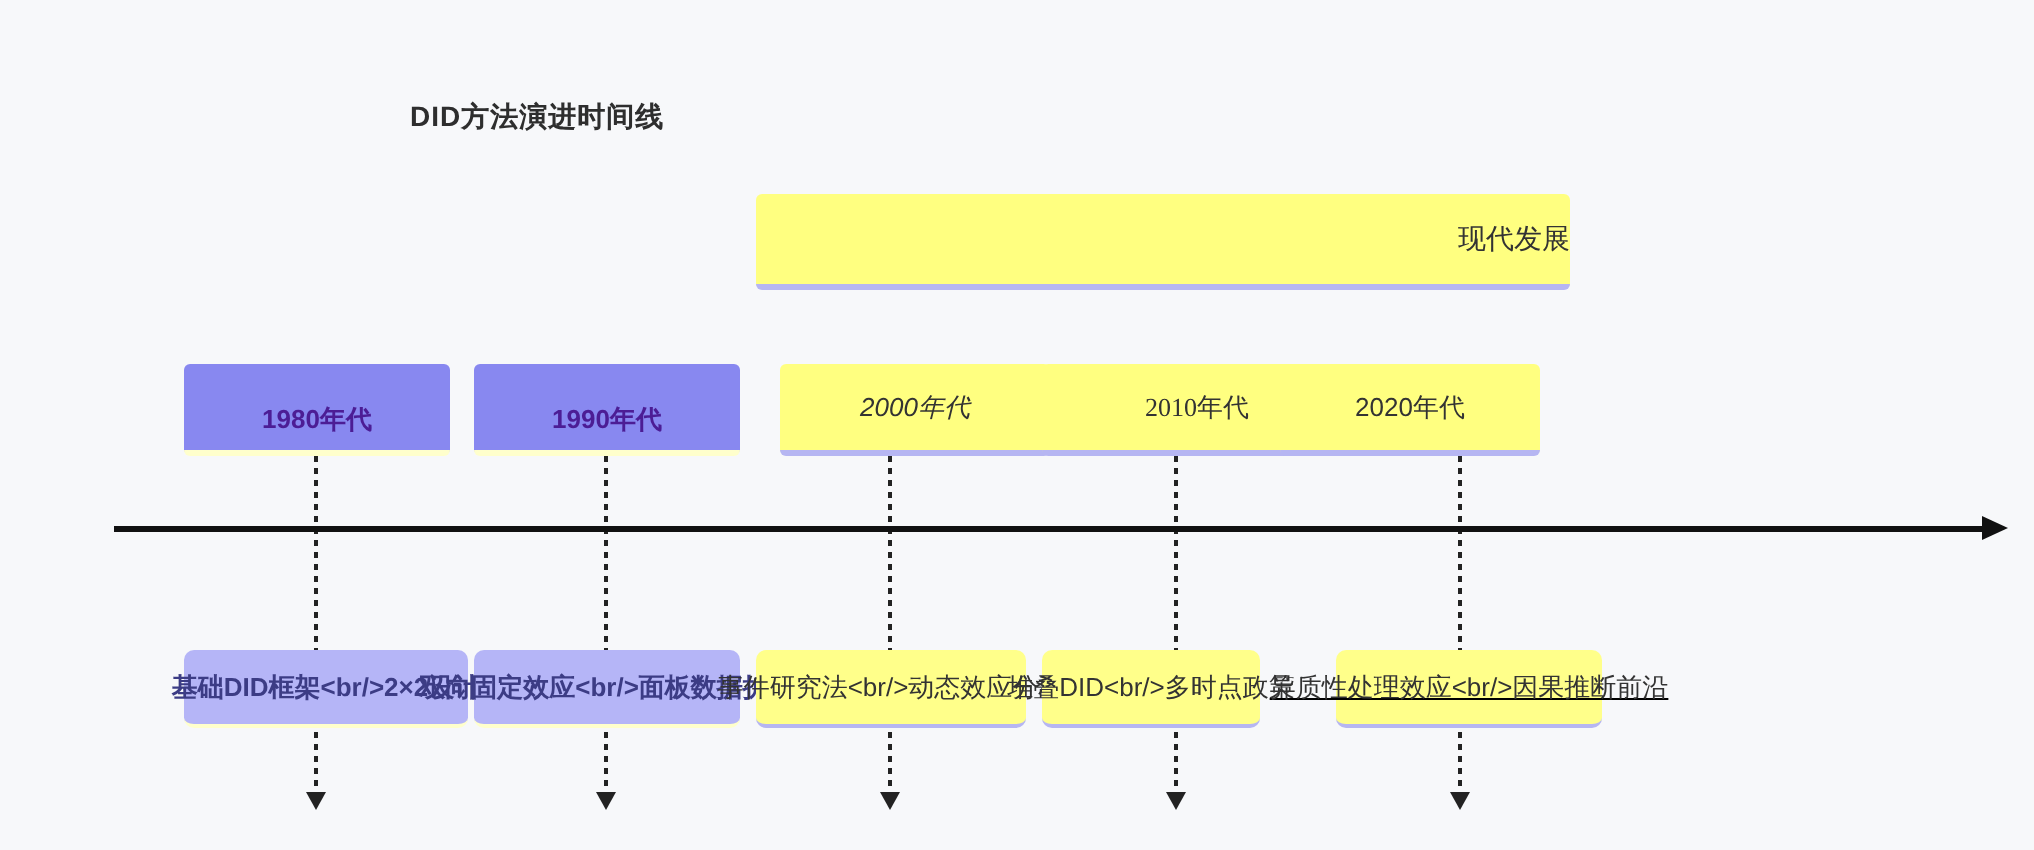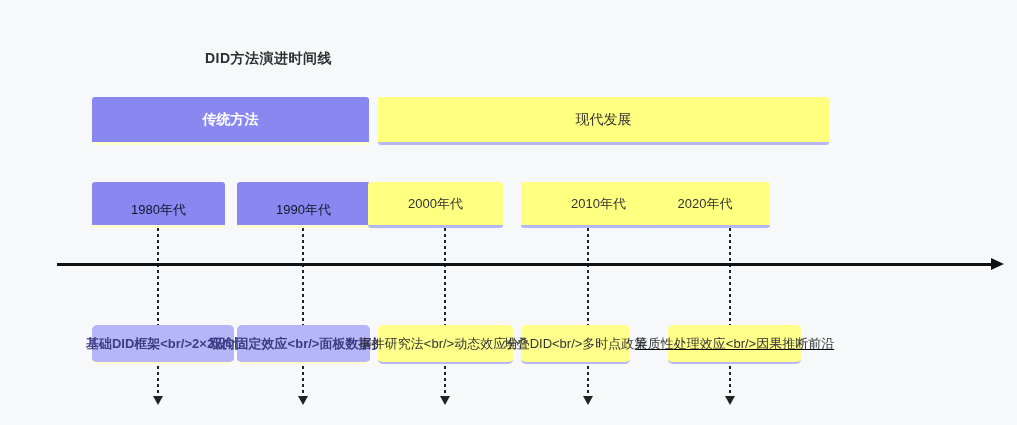--- a/index.html
+++ b/index.html
@@ -22,21 +22,21 @@
   .section{top:97px;height:48px;border-bottom:3px solid;}
   .section.purple{background:#8888f0;border-bottom-color:#ffffcc;}
   .section.yellow{background:#ffff80;border-bottom-color:#b6b6f2;}
   .section.purple .lbl{color:#ffffff;font-weight:600;}
   .section.yellow .lbl{color:#333333;font-weight:400;}
   .section .lbl{font-size:14px;}
   
   .era{top:182px;height:46px;border-bottom:3px solid;}
   .era.purple{background:#8888f0;border-bottom-color:#ffffcc;}
   .era.yellow{background:#ffff80;border-bottom-color:#b6b6f2;}
-  .era.purple .lbl{color:#0f172a;font-weight:400;margin-top:13px;}
+  .era.purple .lbl{color:#4c1d95;font-weight:700;margin-top:13px;}
   .era.yellow .lbl{color:#333333;font-weight:400;}
   .era .lbl{font-size:13px;}
   
   .dash{
     position:absolute;top:228px;height:170px;width:2px;
     background:repeating-linear-gradient(to bottom,#222 0px,#222 3px,transparent 3px,transparent 6px);
   }
   .dash-arrow{
     position:absolute;top:396px;width:0;height:0;
     border-left:5px solid transparent;border-right:5px solid transparent;
@@ -57,37 +57,34 @@
   .event.purple .ev{color:#3c3c85;font-weight:600;}
   .event.yellow .ev{color:#333333;font-weight:400;}
 </style>
 </head>
 <body>
 
 <div class="stage">
 
   <div class="title">DID方法演进时间线</div>
 
-  <div class="box section purple" style="left:92px;width:277px;">
-    <span class="lbl">传统方法</span>
-  </div>
-  <div class="box section yellow" style="left:378px;width:451px;">
+  <div class="box section yellow" style="left:378px;width:407px;justify-content:flex-end;">
     <span class="lbl">现代发展</span>
   </div>
 
   <div class="box era purple" style="left:92px;width:133px;">
     <span class="lbl">1980年代</span>
   </div>
   <div class="box era purple" style="left:237px;width:133px;">
     <span class="lbl">1990年代</span>
   </div>
-  <div class="box era yellow" style="left:368px;width:135px;">
+  <div class="box era yellow" style="left:390px;width:135px;font-style:italic;">
     <span class="lbl">2000年代</span>
   </div>
-  <div class="box era yellow" style="left:521px;width:155px;">
+  <div class="box era yellow" style="left:521px;width:155px;font-family:Liberation Serif, serif;">
     <span class="lbl">2010年代</span>
   </div>
   <div class="box era yellow" style="left:640px;width:130px;">
     <span class="lbl">2020年代</span>
   </div>
 
   <div class="dash" style="left:157px;"></div>
   <div class="dash" style="left:302px;"></div>
   <div class="dash" style="left:444px;"></div>
   <div class="dash" style="left:587px;"></div>

